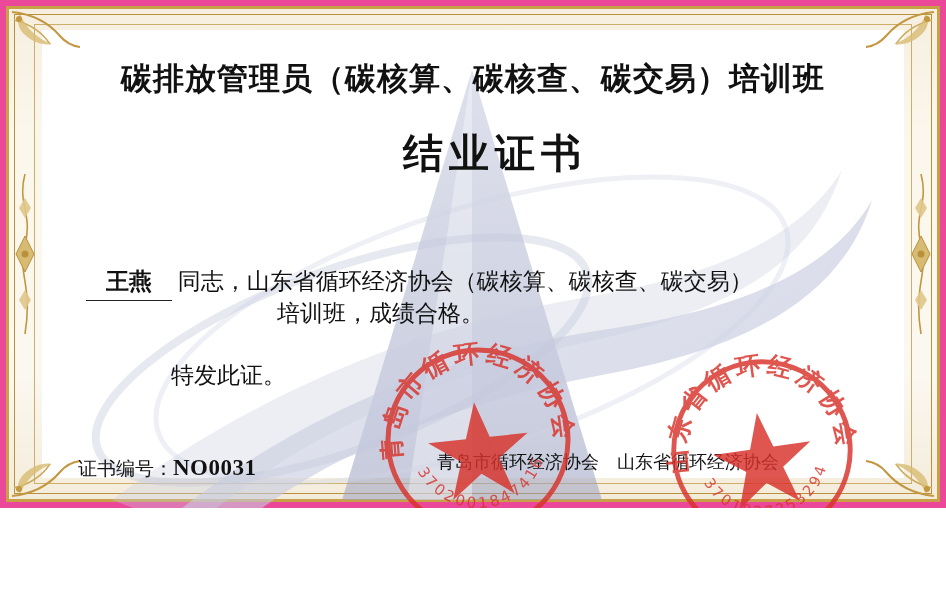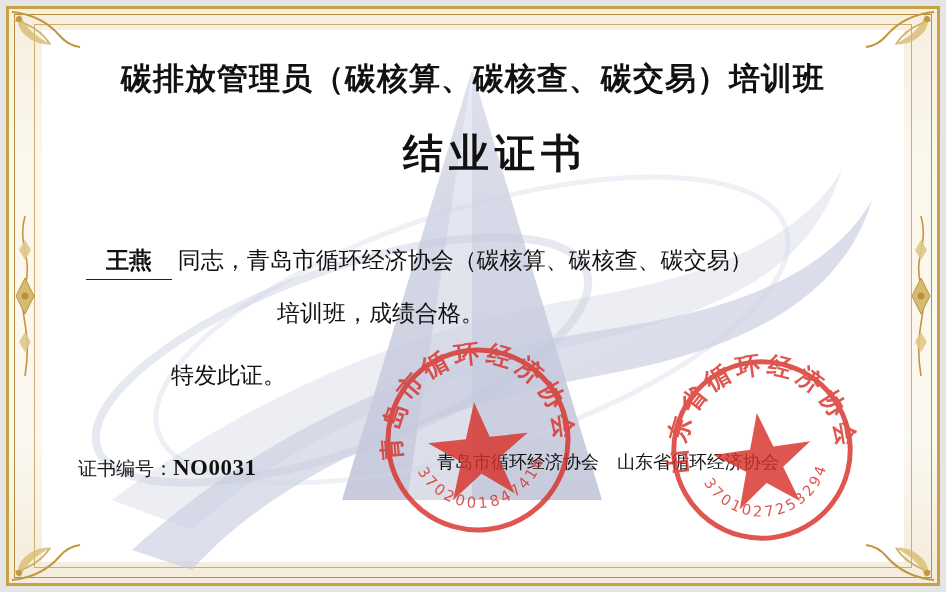--- a/index.html
+++ b/index.html
@@ -9,22 +9,22 @@
   }
   body {
     width: 946px; height: 612px;
     font-family: "Liberation Serif", "DejaVu Serif", serif;
     overflow: hidden;
   }
 
   #certificate {
     position: relative;
     width: 946px;
-    height: 592px;
-    background: #e5e5e5;
+    height: 508px;
+    background: #ec4899;
     overflow: hidden;
   }
 
   
   .border-outer {
     position: absolute;
     left: 6px; top: 6px; right: 6px; bottom: 6px;
     border: 3px solid #c8a046;
     background:
       linear-gradient(180deg, #f6efe0 0%, #fbf7ec 25%, #fbf8f0 75%, #f4ecdb 100%);
@@ -114,20 +114,21 @@
     white-space: nowrap;
   }
   .recipient {
     display: inline-block;
     min-width: 86px;
     text-align: center;
     border-bottom: 1.5px solid #222;
     padding: 0 4px 2px 4px;
     font-weight: bold;
     font-size: 23px;
+    margin-top: 21px;
   }
   .body-line2 {
     position: absolute;
     top: 268px; left: 235px;
     font-size: 23px;
     color: #111111;
     white-space: nowrap;
   }
   .body-line3 {
     position: absolute;
@@ -257,21 +258,21 @@
     <ellipse cx="430" cy="300" rx="330" ry="120" fill="none" stroke="#cfd3e4" stroke-width="5" opacity="0.35" transform="rotate(-18 430 300)"></ellipse>
   </svg>
 
   <div class="content">
 
     <div class="title-main">碳排放管理员（碳核算、碳核查、碳交易）培训班</div>
     <div class="title-sub">结业证书</div>
 
     <div class="body-line1">
       <span class="recipient">王燕</span>
-      <span>同志，青岛市循环经济协会（碳核算、碳核查、碳交易）</span>
+      <span>同志，山东省循环经济协会（碳核算、碳核查、碳交易）</span>
     </div>
     <div class="body-line2">培训班，成绩合格。</div>
     <div class="body-line3">特发此证。</div>
 
     <div class="cert-no">
       <span>证书编号：</span><span class="no-value">NO0031</span>
     </div>
 
     <div class="issuer-block">
       <div class="issuer-row">

